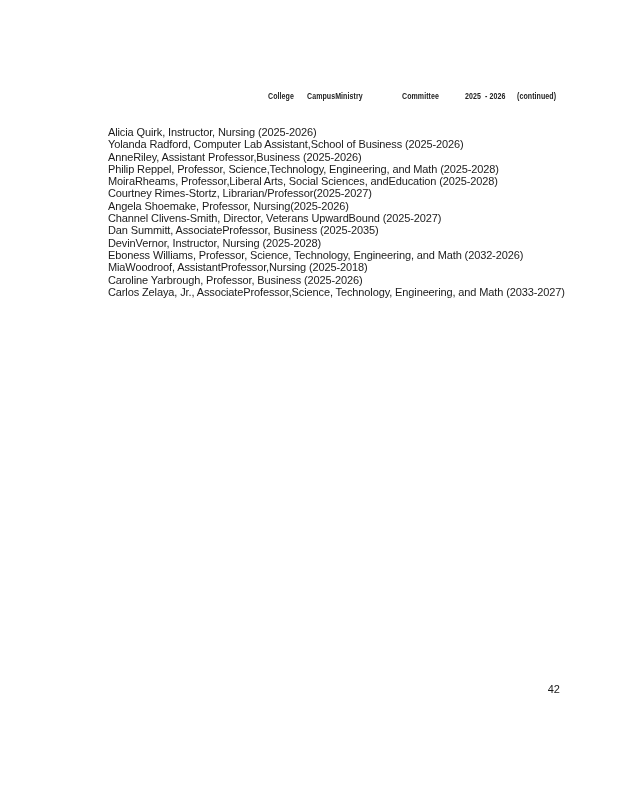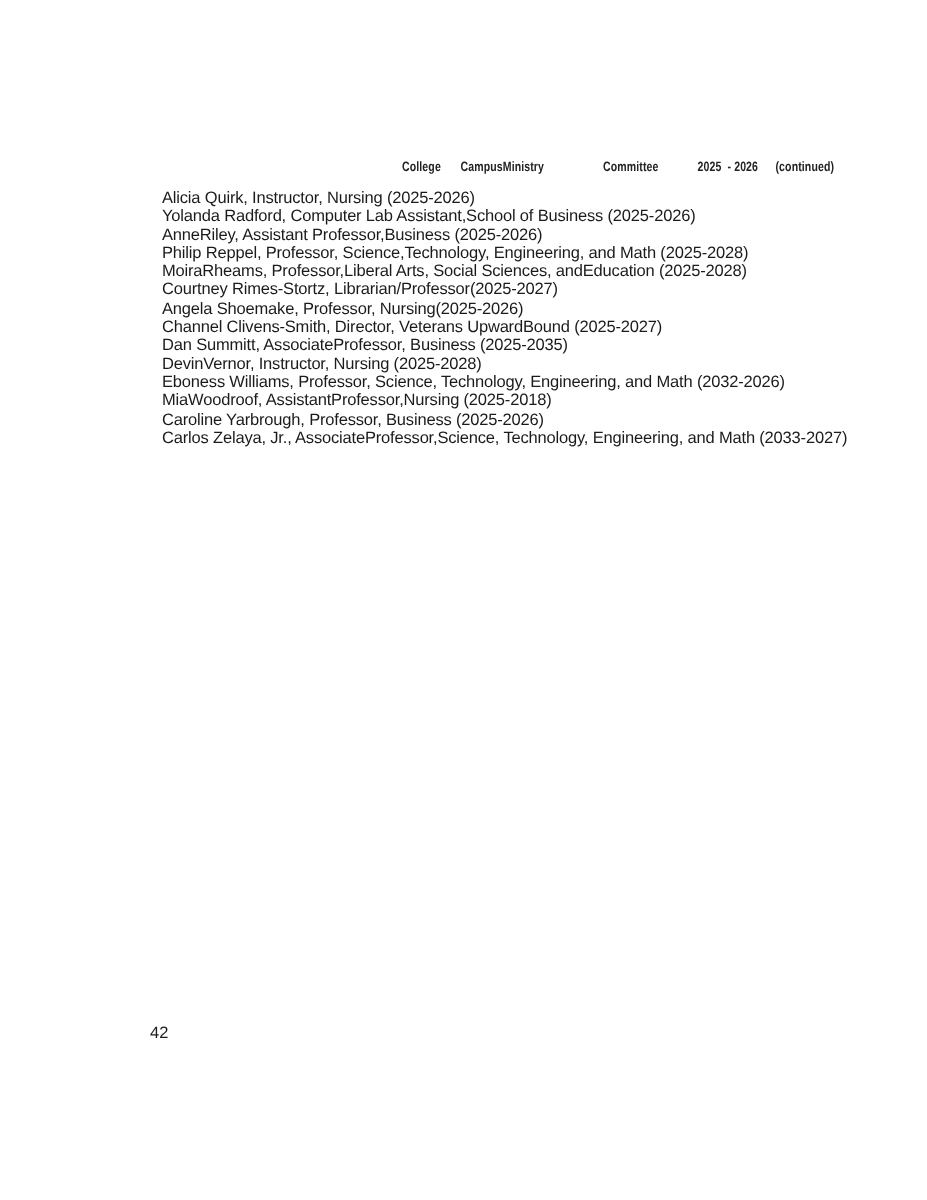--- a/index.html
+++ b/index.html
@@ -12,21 +12,21 @@
     width: 618px;
     height: 800px;
     background: #ffffff;
     font-family: "Liberation Sans", sans-serif;
     color: #1b1b1b;
     overflow: hidden;
   }
   
   .doc-header {
     position: absolute;
-    top: 106px;
+    top: 91px;
     left: 0;
     width: 100%;
     height: 12px;
     font-weight: 700;
     font-size: 9px;
     line-height: 11px;
     color: #222222;
   }
   .doc-header .seg {
     position: absolute;
@@ -55,21 +55,21 @@
   }
   .member-line {
     white-space: nowrap;
   }
   
   .page-number {
     position: absolute;
     top: 683px;
     left: 100px;
     width: 460px;
-    text-align: left;
+    text-align: right;
     font-size: 11px;
     color: #1b1b1b;
   }
 </style>
 </head>
 <body>
 
 <div class="page">
 
   <div class="doc-header">

